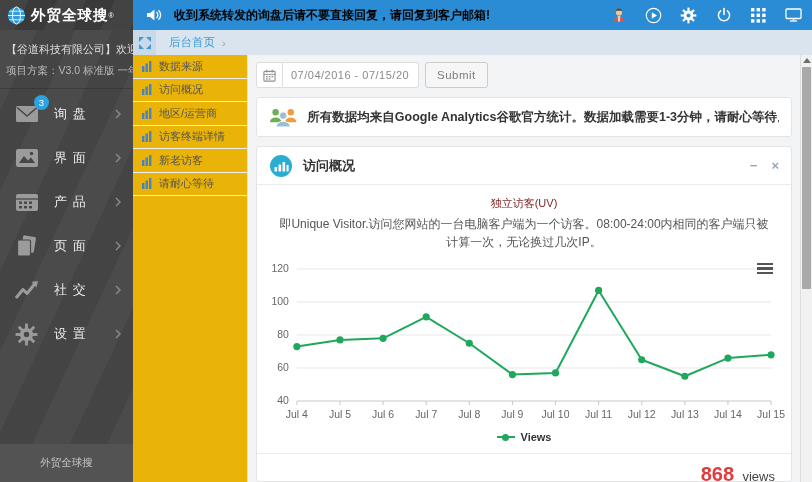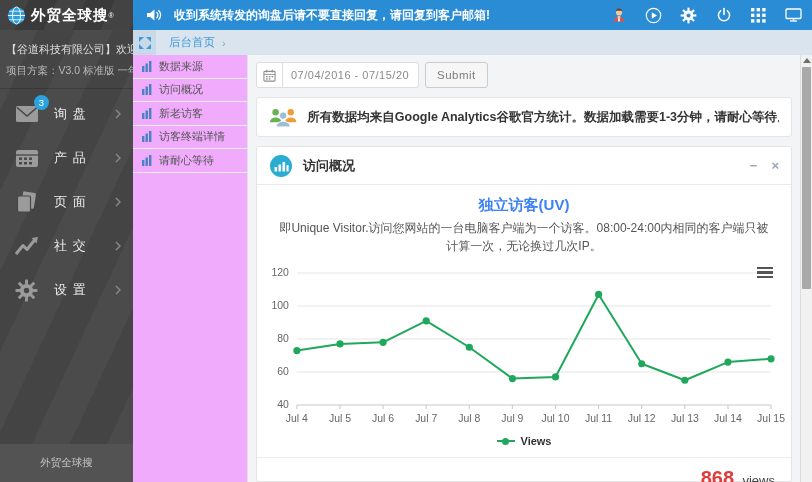--- a/index.html
+++ b/index.html
@@ -8,21 +8,21 @@
   .app { width:812px; height:482px; display:flex; flex-direction:column; overflow:hidden; background:#f2f4f6; }
 
   
   .topbar { height:30px; display:flex; flex:0 0 30px; }
   .logo-area { width:133px; flex:0 0 133px; background:#3d3d3d;
     background-image:repeating-linear-gradient(115deg, rgba(255,255,255,0.03) 0 26px, rgba(0,0,0,0.05) 26px 52px);
     display:flex; align-items:center; padding-left:7px; }
   .logo-area .logo-text { color:#fff; font-size:14.5px; font-weight:bold; margin-left:5px; letter-spacing:1px; }
   .logo-area sup { color:#fff; font-size:7px; vertical-align:super; }
   .announce-bar { flex:1; background:#2a8cd4; display:flex; align-items:center; padding-left:13px; }
-  .announce-text { color:#ffffff; font-size:12px; font-weight:bold; margin-left:12px; }
+  .announce-text { color:#000000; font-size:12px; font-weight:bold; margin-left:12px; }
   .top-icons { margin-left:auto; display:flex; align-items:center; gap:10px; padding-right:6px; }
   .top-icon { width:25px; height:30px; display:flex; align-items:center; justify-content:center; cursor:pointer; }
 
   
   .lower { flex:1; display:flex; min-height:0; }
 
   
   .sidebar { width:133px; flex:0 0 133px; background:#474747;
     background-image:repeating-linear-gradient(115deg, rgba(255,255,255,0.025) 0 34px, rgba(0,0,0,0.04) 34px 68px);
     display:flex; flex-direction:column; color:#e8e8e8; }
@@ -42,21 +42,21 @@
   
   .right-col { flex:1; display:flex; flex-direction:column; min-width:0; }
   .breadcrumb-bar { height:25px; flex:0 0 25px; background:#d9e4ee; display:flex; align-items:center; }
   .expand-btn { width:23px; height:25px; background:#c9d9e7; display:flex; align-items:center; justify-content:center; cursor:pointer; }
   .crumb { margin-left:13px; font-size:11.5px; color:#3f9bd8; cursor:pointer; }
   .crumb-sep { margin-left:7px; font-size:11px; color:#8aa9c2; }
 
   .content-row { flex:1; display:flex; min-height:0; }
 
   
-  .submenu { width:115px; flex:0 0 115px; background:#f0abfc; border-right:1px solid #e0e3e6; }
+  .submenu { width:115px; flex:0 0 115px; background:#eab308; border-right:1px solid #e0e3e6; }
   .sub-item { height:23.5px; display:flex; align-items:center; padding:0 6px 0 9px; border-bottom:1px solid #efefef; cursor:pointer; }
   .sub-label { margin-left:6px; font-size:11px; color:#555; white-space:nowrap; }
 
   
   .main { flex:1; background:#f2f4f6; padding:7px 8px 0; min-width:0; display:flex; flex-direction:column; }
 
   .toolbar { display:flex; align-items:center; margin-bottom:9px; }
   .cal-btn { width:27px; height:26px; background:#fff; border:1px solid #ddd; border-radius:3px 0 0 3px;
     display:flex; align-items:center; justify-content:center; cursor:pointer; }
   .date-input { width:136px; height:26px; border:1px solid #ddd; border-left:none; border-radius:0 3px 3px 0;
@@ -70,21 +70,21 @@
     display:flex; align-items:center; padding:0 12px; margin-bottom:9px; }
   .notice-text { margin-left:10px; font-size:12.5px; color:#333; font-weight:bold; white-space:nowrap; overflow:hidden; }
 
   .panel { background:#fff; border:1px solid #e4e4e4; border-radius:3px; flex:1; display:flex; flex-direction:column; min-height:0; }
   .panel-header { height:38px; flex:0 0 38px; display:flex; align-items:center; padding:0 12px; border-bottom:1px solid #ebebeb; }
   .panel-title { margin-left:10px; font-size:13px; font-weight:bold; color:#333; }
   .panel-ctrls { margin-left:auto; display:flex; gap:14px; }
   .panel-ctrl { color:#97a6bb; font-size:13px; line-height:13px; cursor:pointer; font-weight:bold; }
 
   .panel-sub { padding:11px 20px 2px; text-align:center; }
-  .uv-title { font-size:15px; font-weight:bold; color:#3b82f6; margin-bottom:4px; }
+  .uv-title { font-size:11px; font-weight:normal; color:#7f1d1d; margin-bottom:4px; }
   .uv-desc { font-size:12px; color:#555; line-height:1.5; max-width:545px; margin:0 auto; }
 
   .chart-wrap { position:relative; padding:2px 6px 0; }
   .export-menu { position:absolute; top:10px; right:18px; width:16px; cursor:pointer; }
   .export-menu span { display:block; height:2.2px; background:#555; margin-bottom:2.2px; }
 
   .legend-row { display:flex; align-items:center; justify-content:center; margin:0 0 10px; cursor:pointer; }
   .legend-marker { width:18px; height:2px; position:relative; }
   .legend-marker::after { content:""; position:absolute; left:5.5px; top:-2.5px; width:7px; height:7px; border-radius:50%; background:inherit; }
   .legend-label { margin-left:6px; font-size:11px; font-weight:bold; color:#333; }
@@ -208,20 +208,35 @@
           </span>
           <span class="side-label">询盘</span>
           <span class="side-chevron">
               <svg width="6" height="10" viewBox="0 0 6 10">
                 <polyline points="1,1 5,5 1,9" fill="none" stroke="#8b8b8b" stroke-width="1.4"></polyline>
               </svg>
             </span>
         </div>
 
 
+        <div class="side-item">
+          <span class="side-icon">
+            <svg width="24" height="20" viewBox="0 0 24 20">
+              <rect x="1" y="1" width="22" height="18" rx="2" fill="#9b9b9b"></rect>
+              <path d="M4,15 L9,8 L13,12.5 L16,9.5 L20,15 Z" fill="#474747"></path>
+              <circle cx="16.5" cy="5.5" r="1.7" fill="#474747"></circle>
+            </svg>
+          </span>
+          <span class="side-label">界面</span>
+          <span class="side-chevron">
+              <svg width="6" height="10" viewBox="0 0 6 10">
+                <polyline points="1,1 5,5 1,9" fill="none" stroke="#8b8b8b" stroke-width="1.4"></polyline>
+              </svg>
+            </span>
+        </div>
 
         <div class="side-item">
           <span class="side-icon">
             <svg width="24" height="19" viewBox="0 0 24 19">
               <rect x="1" y="1" width="22" height="17" rx="2" fill="#9b9b9b"></rect>
               <line x1="1" y1="6" x2="23" y2="6" stroke="#474747" stroke-width="1.3"></line>
               <g fill="#474747">
                 <rect x="4" y="8.5" width="3" height="2.4"></rect>
                   <rect x="9" y="8.5" width="3" height="2.4"></rect>
                   <rect x="14" y="8.5" width="3" height="2.4"></rect>
@@ -340,31 +355,41 @@
             <span class="sub-label">访问概况</span>
           </div>
           <div class="sub-item">
             <svg width="11" height="11" viewBox="0 0 11 11">
                 <g fill="#4a82c3">
                   <rect x="0" y="5" width="2.4" height="6"></rect>
                   <rect x="3.5" y="2.5" width="2.4" height="8.5"></rect>
                   <rect x="7" y="0" width="2.4" height="11"></rect>
                 </g>
               </svg>
-            <span class="sub-label">新老访客</span>
+            <span class="sub-label">地区/运营商</span>
           </div>
           <div class="sub-item">
             <svg width="11" height="11" viewBox="0 0 11 11">
                 <g fill="#4a82c3">
                   <rect x="0" y="5" width="2.4" height="6"></rect>
                   <rect x="3.5" y="2.5" width="2.4" height="8.5"></rect>
                   <rect x="7" y="0" width="2.4" height="11"></rect>
                 </g>
               </svg>
             <span class="sub-label">访客终端详情</span>
+          </div>
+          <div class="sub-item">
+            <svg width="11" height="11" viewBox="0 0 11 11">
+                <g fill="#4a82c3">
+                  <rect x="0" y="5" width="2.4" height="6"></rect>
+                  <rect x="3.5" y="2.5" width="2.4" height="8.5"></rect>
+                  <rect x="7" y="0" width="2.4" height="11"></rect>
+                </g>
+              </svg>
+            <span class="sub-label">新老访客</span>
           </div>
           <div class="sub-item">
             <svg width="11" height="11" viewBox="0 0 11 11">
                 <g fill="#4a82c3">
                   <rect x="0" y="5" width="2.4" height="6"></rect>
                   <rect x="3.5" y="2.5" width="2.4" height="8.5"></rect>
                   <rect x="7" y="0" width="2.4" height="11"></rect>
                 </g>
               </svg>
             <span class="sub-label">请耐心等待</span>

